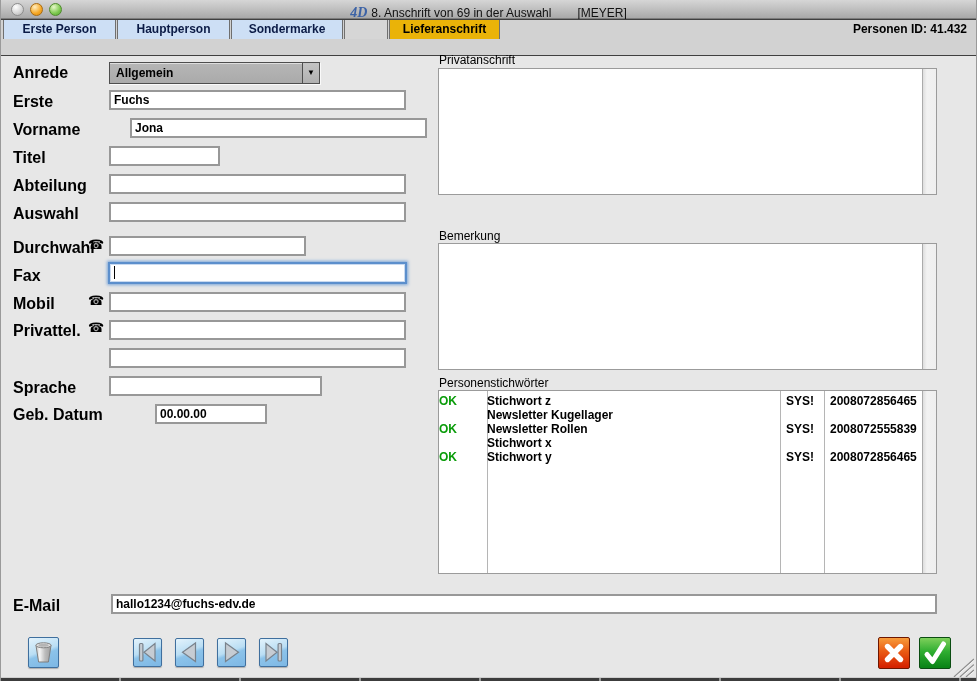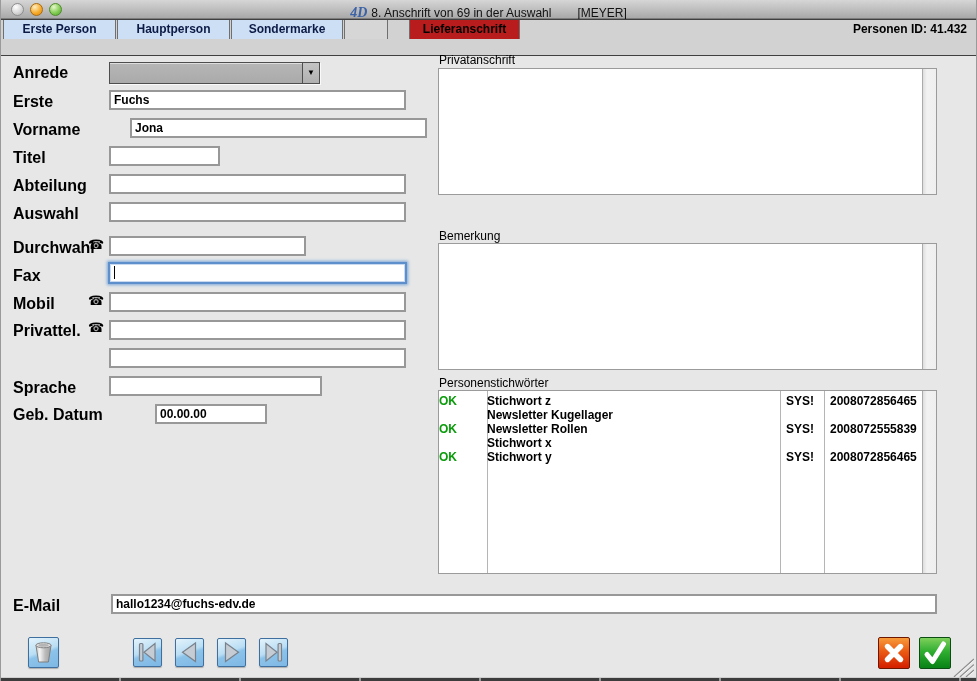--- a/index.html
+++ b/index.html
@@ -39,21 +39,21 @@
   }
   .tabseg {
     position:absolute; top:0; height:19px; line-height:19px; text-align:center;
     font-size:12px; font-weight:bold; color:#0b1b46;
     background:#cddff5; border-left:1px solid #6f6f6f; border-right:1px solid #6f6f6f;
   }
   .tabseg.t1 { left:2px;   width:113px; }
   .tabseg.t2 { left:116px; width:113px; }
   .tabseg.t3 { left:230px; width:112px; }
   .tabseg.spacer { left:343px; width:44px; background:#d6d6d6; }
-  .tabseg.active { left:408px; width:111px; background:#b91c1c; color:#000; }
+  .tabseg.active { left:388px; width:111px; background:#eab308; color:#000; }
   .person-id {
     position:absolute; right:9px; top:0; height:19px; line-height:19px;
     font-size:12px; font-weight:bold; color:#000;
   }
 
   
   .flabel { position:absolute; left:12px; font-size:16px; font-weight:bold; color:#000; white-space:nowrap; }
   .rlabel { position:absolute; font-size:12px; color:#000; white-space:nowrap; }
   .phone-ico { position:absolute; left:87px; font-size:13px; line-height:13px; color:#000; }
 
@@ -177,20 +177,21 @@
   <div class="flabel" style="top:322px">Privattel.</div>
   <div class="flabel" style="top:379px">Sprache</div>
   <div class="flabel" style="top:406px">Geb. Datum</div>
   <div class="flabel" style="top:597px">E-Mail</div>
 
   <span class="phone-ico" style="top:238px">☎</span>
   <span class="phone-ico" style="top:294px">☎</span>
   <span class="phone-ico" style="top:321px">☎</span>
 
   <div class="dropdown">
+    <div class="dd-value">Allgemein</div>
     <div class="dd-arrow">▼</div>
   </div>
 
   <input class="ti" style="left: 108px; top: 90px; width: 297px;" value="Fuchs">
   <input class="ti" style="left: 108px; top: 118px; width: 297px; margin-left: 21px;" value="Jona">
   <input class="ti" style="left: 108px; top: 146px; width: 111px;" value="">
   <input class="ti" style="left: 108px; top: 174px; width: 297px;" value="">
   <input class="ti" style="left: 108px; top: 202px; width: 297px;" value="">
   <input class="ti" style="left: 108px; top: 236px; width: 197px;" value="">
   <input class="ti focused" style="left: 107px; top: 262px; width: 299px;" value="">

